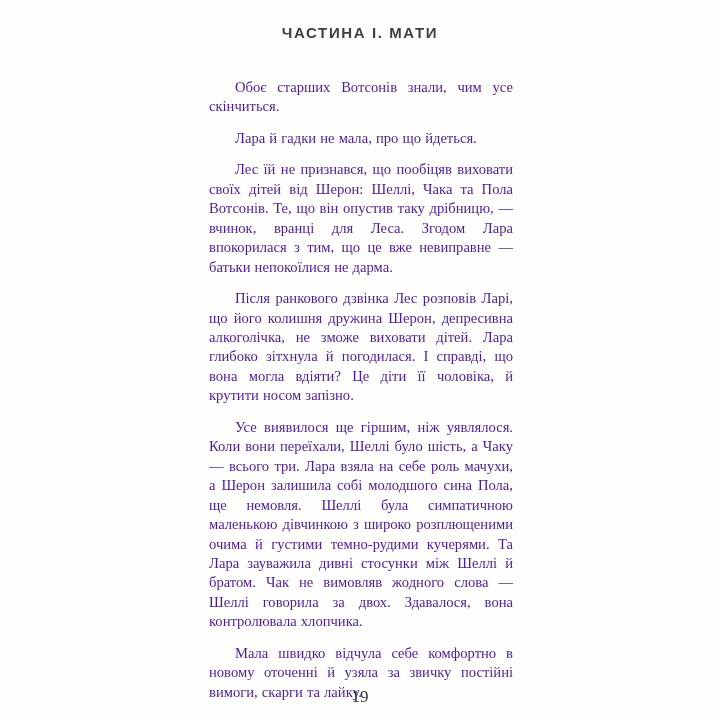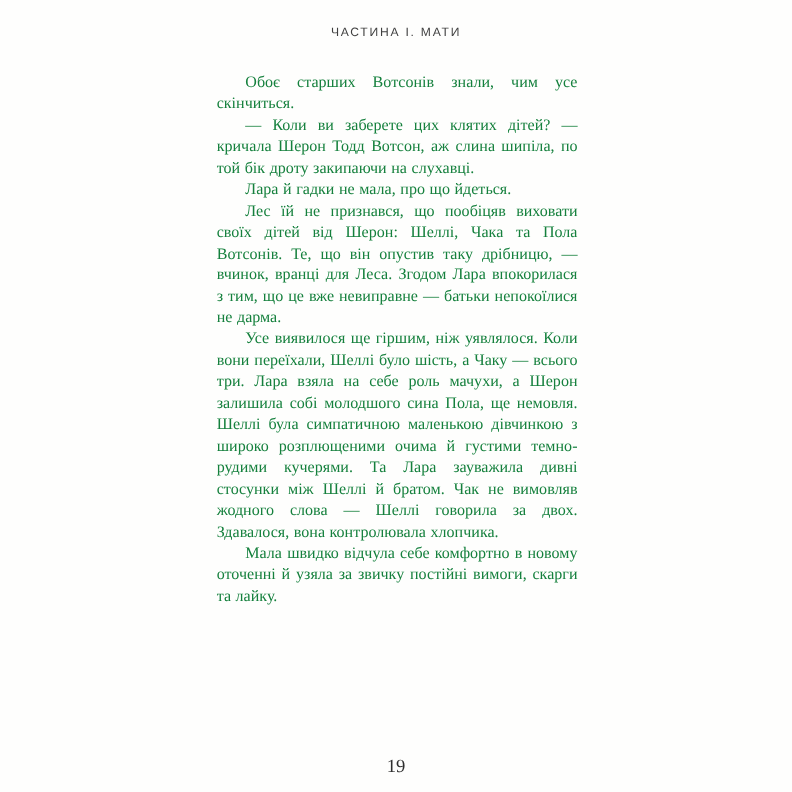--- a/index.html
+++ b/index.html
@@ -20,38 +20,39 @@
     position: absolute;
     inset: 0;
     background: #fefefd;
   }
   .running-head {
     position: absolute;
     top: 24px;
     left: 0;
     right: 0;
     text-align: center;
-    font-size: 11px;
+    font-size: 15px;
     letter-spacing: 1.6px;
     color: #3f3f3f;
     font-family: "Liberation Sans", "DejaVu Sans", sans-serif;
+    font-weight: bold;
   }
   .text-block {
     position: absolute;
     top: 66px;
     left: 197px;
     width: 328px;
   }
   .text-block p {
-    margin: 0;
+    margin: 12px;
     font-size: 14.6px;
     line-height: 19.45px;
     text-align: justify;
     text-indent: 26px;
-    color: #15803d;
+    color: #4c1d95;
     word-spacing: 0.5px;
   }
   .folio {
     position: absolute;
     bottom: 13px;
     left: 0;
     right: 0;
     text-align: center;
     font-size: 17px;
     color: #2f2f2f;
@@ -60,22 +61,22 @@
 </style>
 </head>
 <body>
 
 <div class="page">
 
   <div class="running-head">ЧАСТИНА І. МАТИ</div>
 
   <div class="text-block">
     <p>Обоє старших Вотсонів знали, чим усе скінчиться.</p>
-    <p>— Коли ви заберете цих клятих дітей? — кричала Шерон Тодд Вотсон, аж слина шипіла, по той бік дроту закипаючи на слухавці.</p>
     <p>Лара й гадки не мала, про що йдеться.</p>
     <p>Лес їй не признався, що пообіцяв виховати своїх дітей від Шерон: Шеллі, Чака та Пола Вотсонів. Те, що він опустив таку дрібницю, — вчинок, вранці для Леса. Згодом Лара впокорилася з тим, що це вже невиправне — батьки непокоїлися не дарма.</p>
+    <p>Після ранкового дзвінка Лес розповів Ларі, що його колишня дружина Шерон, депресивна алкоголічка, не зможе виховати дітей. Лара глибоко зітхнула й погодилася. І справді, що вона могла вдіяти? Це діти її чоловіка, й крутити носом запізно.</p>
     <p>Усе виявилося ще гіршим, ніж уявлялося. Коли вони переїхали, Шеллі було шість, а Чаку — всього три. Лара взяла на себе роль мачухи, а Шерон залишила собі молодшого сина Пола, ще немовля. Шеллі була симпатичною маленькою дівчинкою з широко розплющеними очима й густими темно-рудими кучерями. Та Лара зауважила дивні стосунки між Шеллі й братом. Чак не вимовляв жодного слова — Шеллі говорила за двох. Здавалося, вона контролювала хлопчика.</p>
     <p>Мала швидко відчула себе комфортно в новому оточенні й узяла за звичку постійні вимоги, скарги та лайку.</p>
   </div>
 
   <div class="folio">19</div>
 
 </div>
 
 </body></html>

